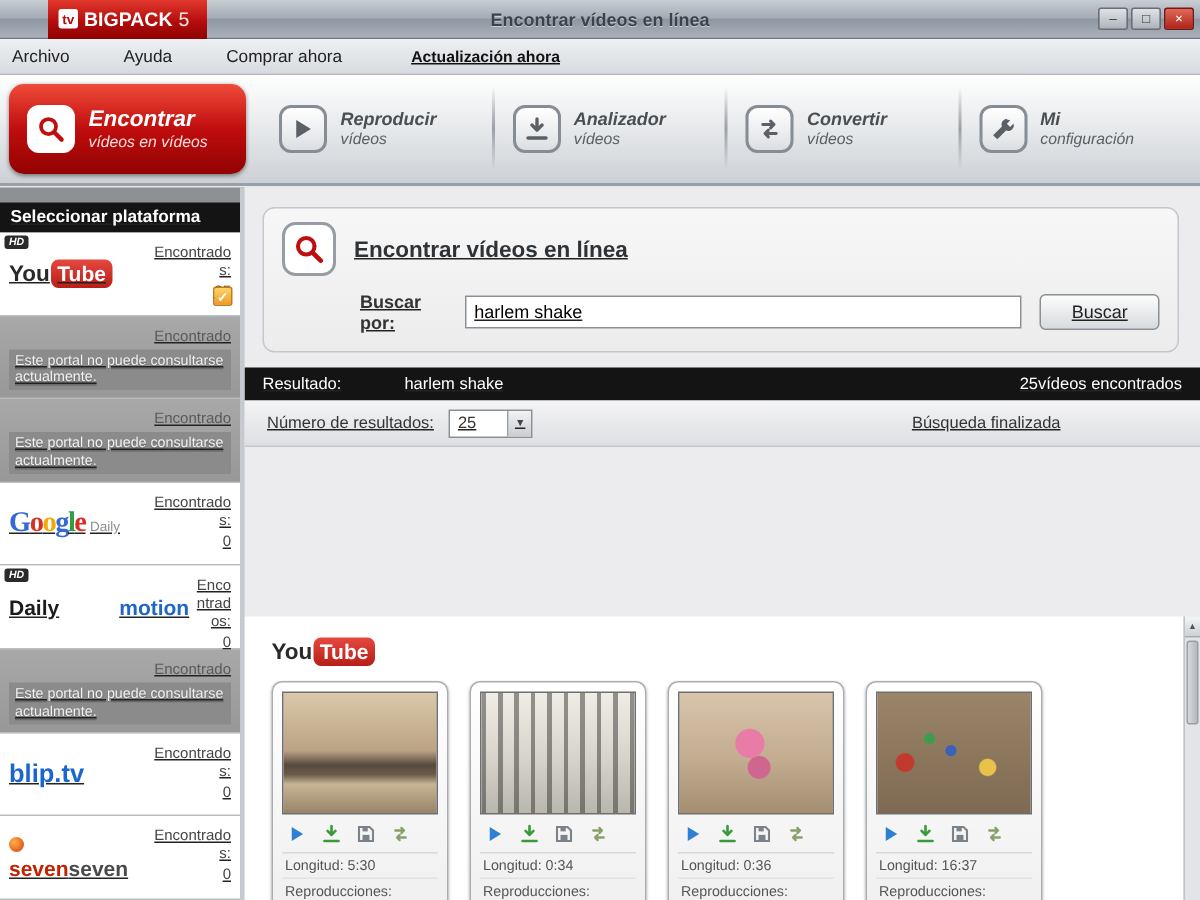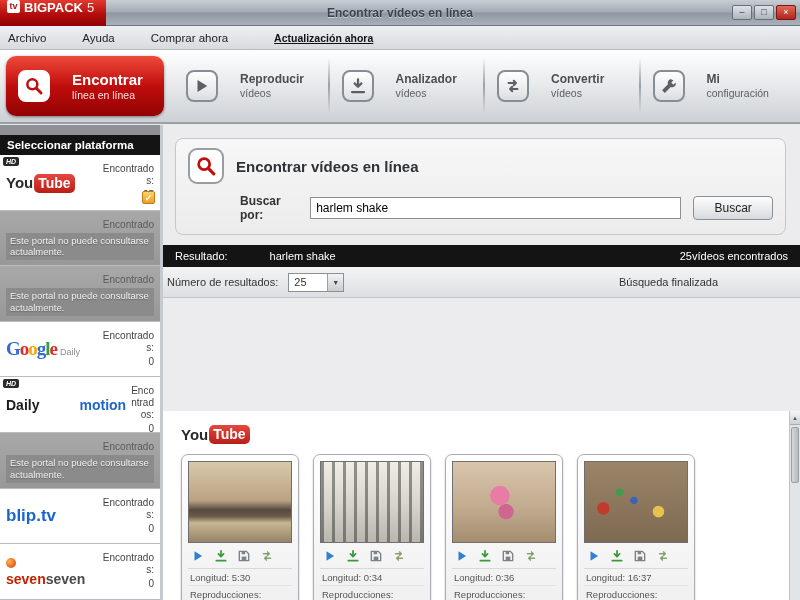--- a/index.html
+++ b/index.html
@@ -1,49 +1,49 @@
 <!DOCTYPE html>
 <html><head>
 <meta charset="utf-8">
 <style>
   * { margin:0; padding:0; box-sizing:border-box; }
   html,body { width:800px; height:600px; overflow:hidden; }
   body { font-family:"Liberation Sans", sans-serif; background:#e6e8ea; position:relative; font-size:12px; color:#222; }
 
   
   .titlebar { height:26px; background:linear-gradient(180deg,#c9ced5 0%,#a3abb5 48%,#8e97a2 52%,#aab1ba 100%); border-bottom:1px solid #6f7780; display:flex; align-items:center; position:relative; }
-  .app-logo { height:26px; background:linear-gradient(180deg,#e23a2e 0%,#b40d0d 55%,#8f0202 100%); color:#fff; display:flex; gap:4px; padding:0 12px 0 7px; font-weight:bold; font-size:13px; }
+  .app-logo { height:26px; background:linear-gradient(180deg,#e23a2e 0%,#b40d0d 55%,#8f0202 100%); color:#fff; display:flex; align-items:center; gap:4px; padding:0 12px 0 7px; font-weight:bold; font-size:13px;margin-left:32px; }
   .app-logo .glyph { width:13px; height:13px; background:#fff; border-radius:2px; display:inline-flex; align-items:center; justify-content:center; color:#b40d0d; font-size:9px; font-weight:bold; }
   .app-logo .num { font-weight:normal; opacity:.9; }
   .win-title { position:absolute; left:0; right:0; text-align:center; color:#3c424a; font-weight:bold; font-size:12px; text-shadow:0 1px 0 rgba(255,255,255,.5); pointer-events:none; }
   .win-btns { margin-left:auto; display:flex; gap:2px; padding-right:4px; position:relative; z-index:2; }
   .win-btn { width:20px; height:15px; border:1px solid #6b6f75; border-radius:2px; background:linear-gradient(180deg,#dfe3e8,#aeb4bb); font-size:9px; line-height:13px; text-align:center; color:#333; cursor:default; }
   .win-btn.close { background:linear-gradient(180deg,#e06a5a,#b02418); color:#fff; border-color:#7c160e; }
 
   
   .menubar { height:24px; background:linear-gradient(180deg,#eef0f3,#d7dbdf); border-bottom:1px solid #b7bcc2; display:flex; align-items:center; padding:0 8px; gap:36px; font-size:11.5px; }
   .menu-item { color:#222; }
   .menu-status { margin-left:auto; font-size:10.5px; color:#333; white-space:nowrap; }
   .menu-update { font-size:10.5px; font-weight:bold; text-decoration:underline; color:#111; white-space:nowrap; margin-left:10px; margin-right:2px; }
 
   
   .toolbar { height:74px; background:linear-gradient(180deg,#ffffff 0%,#e9ebed 45%,#cdd1d6 100%); border-bottom:2px solid #9aa0a7; display:flex; align-items:center; padding:0 6px; }
-  .tb-btn { display:flex; align-items:center; gap:22px; height:60px; padding:12px 12px; flex:1; }
+  .tb-btn { display:flex; align-items:center; gap:9px; height:60px; padding:12px 12px; flex:1;font-style:italic; }
   .tb-btn .labels { display:flex; flex-direction:column; line-height:1.15; }
   .tb-btn .l1 { font-weight:bold; font-size:12px; color:#4a4f54; }
   .tb-btn .l2 { font-size:10.5px; color:#5a6066; }
   .tb-icon { width:32px; height:32px; border:2px solid #868d94; border-radius:8px; background:linear-gradient(180deg,#ffffff,#dcdfe2); display:flex; align-items:center; justify-content:center; color:#5a6066; flex:0 0 auto; }
   .tb-btn.active { background:linear-gradient(180deg,#ef4b3a 0%,#c00d0d 50%,#920202 100%); border-radius:10px; box-shadow:0 1px 3px rgba(0,0,0,.45); flex:0 0 158px; margin-right:10px; }
   .tb-btn.active .l1 { color:#fff; font-size:15px; }
   .tb-btn.active .l2 { color:#ffdddd; }
   .tb-btn.active .tb-icon { background:#fff; border-color:#fff; color:#c00d0d; }
   .sep { width:2px; height:56px; background:linear-gradient(180deg,rgba(130,136,143,0) 0%,#9aa0a7 50%,rgba(130,136,143,0) 100%); flex:0 0 auto; }
 
   
-  .content { position:absolute; top:125px; left:0; right:0; bottom:0; display:flex; }
+  .content { position:absolute; top:125px; left:0; right:0; bottom:0; display:flex;text-decoration:underline; }
   .sidebar { width:163px; background:#8d9196; border-right:3px solid #c6c9cd; display:flex; flex-direction:column; overflow:hidden; }
   .sb-header { background:#141414; color:#fff; font-weight:bold; font-size:11.5px; padding:4px 7px; margin-top:10px; }
   .sb-item { background:#fff; border-bottom:1px solid #b9bcc0; height:56px; position:relative; display:flex; align-items:center; padding:4px 6px; }
   .sb-item .logo-box { flex:1; }
   .count-col { width:58px; font-size:10px; color:#444; text-align:right; word-break:break-all; line-height:1.2; align-self:flex-start; margin-top:4px; }
   .count-col .cnt { display:block; margin-top:2px; }
   .hd-badge { position:absolute; top:2px; left:3px; background:#2a2a2a; color:#fff; font-size:7px; font-weight:bold; padding:1px 3px; border-radius:2px; font-style:italic; }
   .sb-item.disabled { background:linear-gradient(180deg,#a8a8a8,#989898); flex-direction:column; align-items:stretch; justify-content:flex-start; }
   .sb-item.disabled .count-col { align-self:flex-end; color:#5a5a5a; }
   .dis-band { background:#8b8b8b; color:#f2f2f2; font-size:9.5px; line-height:1.25; padding:2px 4px; margin-top:2px; text-shadow:0 1px 1px rgba(0,0,0,.3); }
@@ -68,21 +68,21 @@
   .panel-icon { width:36px; height:36px; border:2px solid #979da3; border-radius:9px; background:#fff; display:flex; align-items:center; justify-content:center; color:#c00d0d; }
   .panel-title { font-weight:bold; font-size:15px; color:#2e3338; }
   .search-row { display:flex; align-items:center; gap:12px; margin:10px 0 0 52px; }
   .search-label { font-weight:bold; font-size:12px; color:#333; }
   .search-input { width:428px; height:22px; border:1px solid #8a9096; background:#fff; font-size:12px; padding:0 5px; font-family:"Liberation Sans", sans-serif; }
   .buscar-btn { width:92px; height:24px; border:1px solid #8a9096; border-radius:4px; background:linear-gradient(180deg,#fdfdfd,#d7dadd); font-size:12px; color:#222; font-family:"Liberation Sans", sans-serif; }
 
   .result-bar { margin-top:10px; background:#141414; color:#fff; height:22px; display:flex; align-items:center; font-size:11px; padding:0 12px; }
   .result-query { margin-left:42px; }
   .result-count { margin-left:auto; }
-  .controls-row { height:31px; background:linear-gradient(180deg,#f4f4f5,#dddfe2); border-bottom:1px solid #c2c5c9; display:flex; align-items:center; padding:0 4px; font-size:11px; color:#333; }
+  .controls-row { height:31px; background:linear-gradient(180deg,#f4f4f5,#dddfe2); border-bottom:1px solid #c2c5c9; display:flex; align-items:center; padding:0 15px; font-size:11px; color:#333; }
   .dropdown { margin-left:10px; width:56px; height:19px; border:1px solid #8a9096; background:#fff; display:flex; align-items:center; }
   .dropdown .val { flex:1; padding-left:5px; font-size:11px; }
   .dd-btn { width:16px; height:100%; background:linear-gradient(180deg,#f2f3f4,#c9cdd1); border-left:1px solid #9aa0a6; font-size:7px; color:#444; display:flex; align-items:center; justify-content:center; }
   .status-done { margin-left:auto; margin-right:78px; }
 
   .viewport { position:absolute; top:286px; left:0; right:11px; bottom:0; background:#fff; overflow:hidden; padding:14px 0 0 18px; }
   .provider-logo { display:inline-flex; align-items:center; margin-bottom:10px; }
   .grid { display:grid; grid-template-columns:repeat(4,118px); gap:12px 14px; }
   .card { height:176px; border:1px solid #a9adb2; border-radius:7px; background:linear-gradient(180deg,#ffffff,#ededee); box-shadow:0 1px 2px rgba(0,0,0,.25); padding:6px 6px 4px; }
   .thumb { width:100%; height:82px; border:1px solid #6f6f6f; display:flex; align-items:center; justify-content:center; }
@@ -151,21 +151,21 @@
 
 <div class="toolbar">
   <div class="tb-btn active">
     <span class="tb-icon">
         <svg width="20" height="20">
           <use href="#i-search"></use>
         </svg>
       </span>
     <span class="labels">
         <span class="l1">Encontrar</span>
-        <span class="l2">línea en línea</span>
+        <span class="l2">vídeos en vídeos</span>
       </span>
   </div>
   <div class="tb-btn">
     <span class="tb-icon">
         <svg width="18" height="18">
           <use href="#i-play"></use>
         </svg>
       </span>
     <span class="labels">
         <span class="l1">Reproducir</span>

